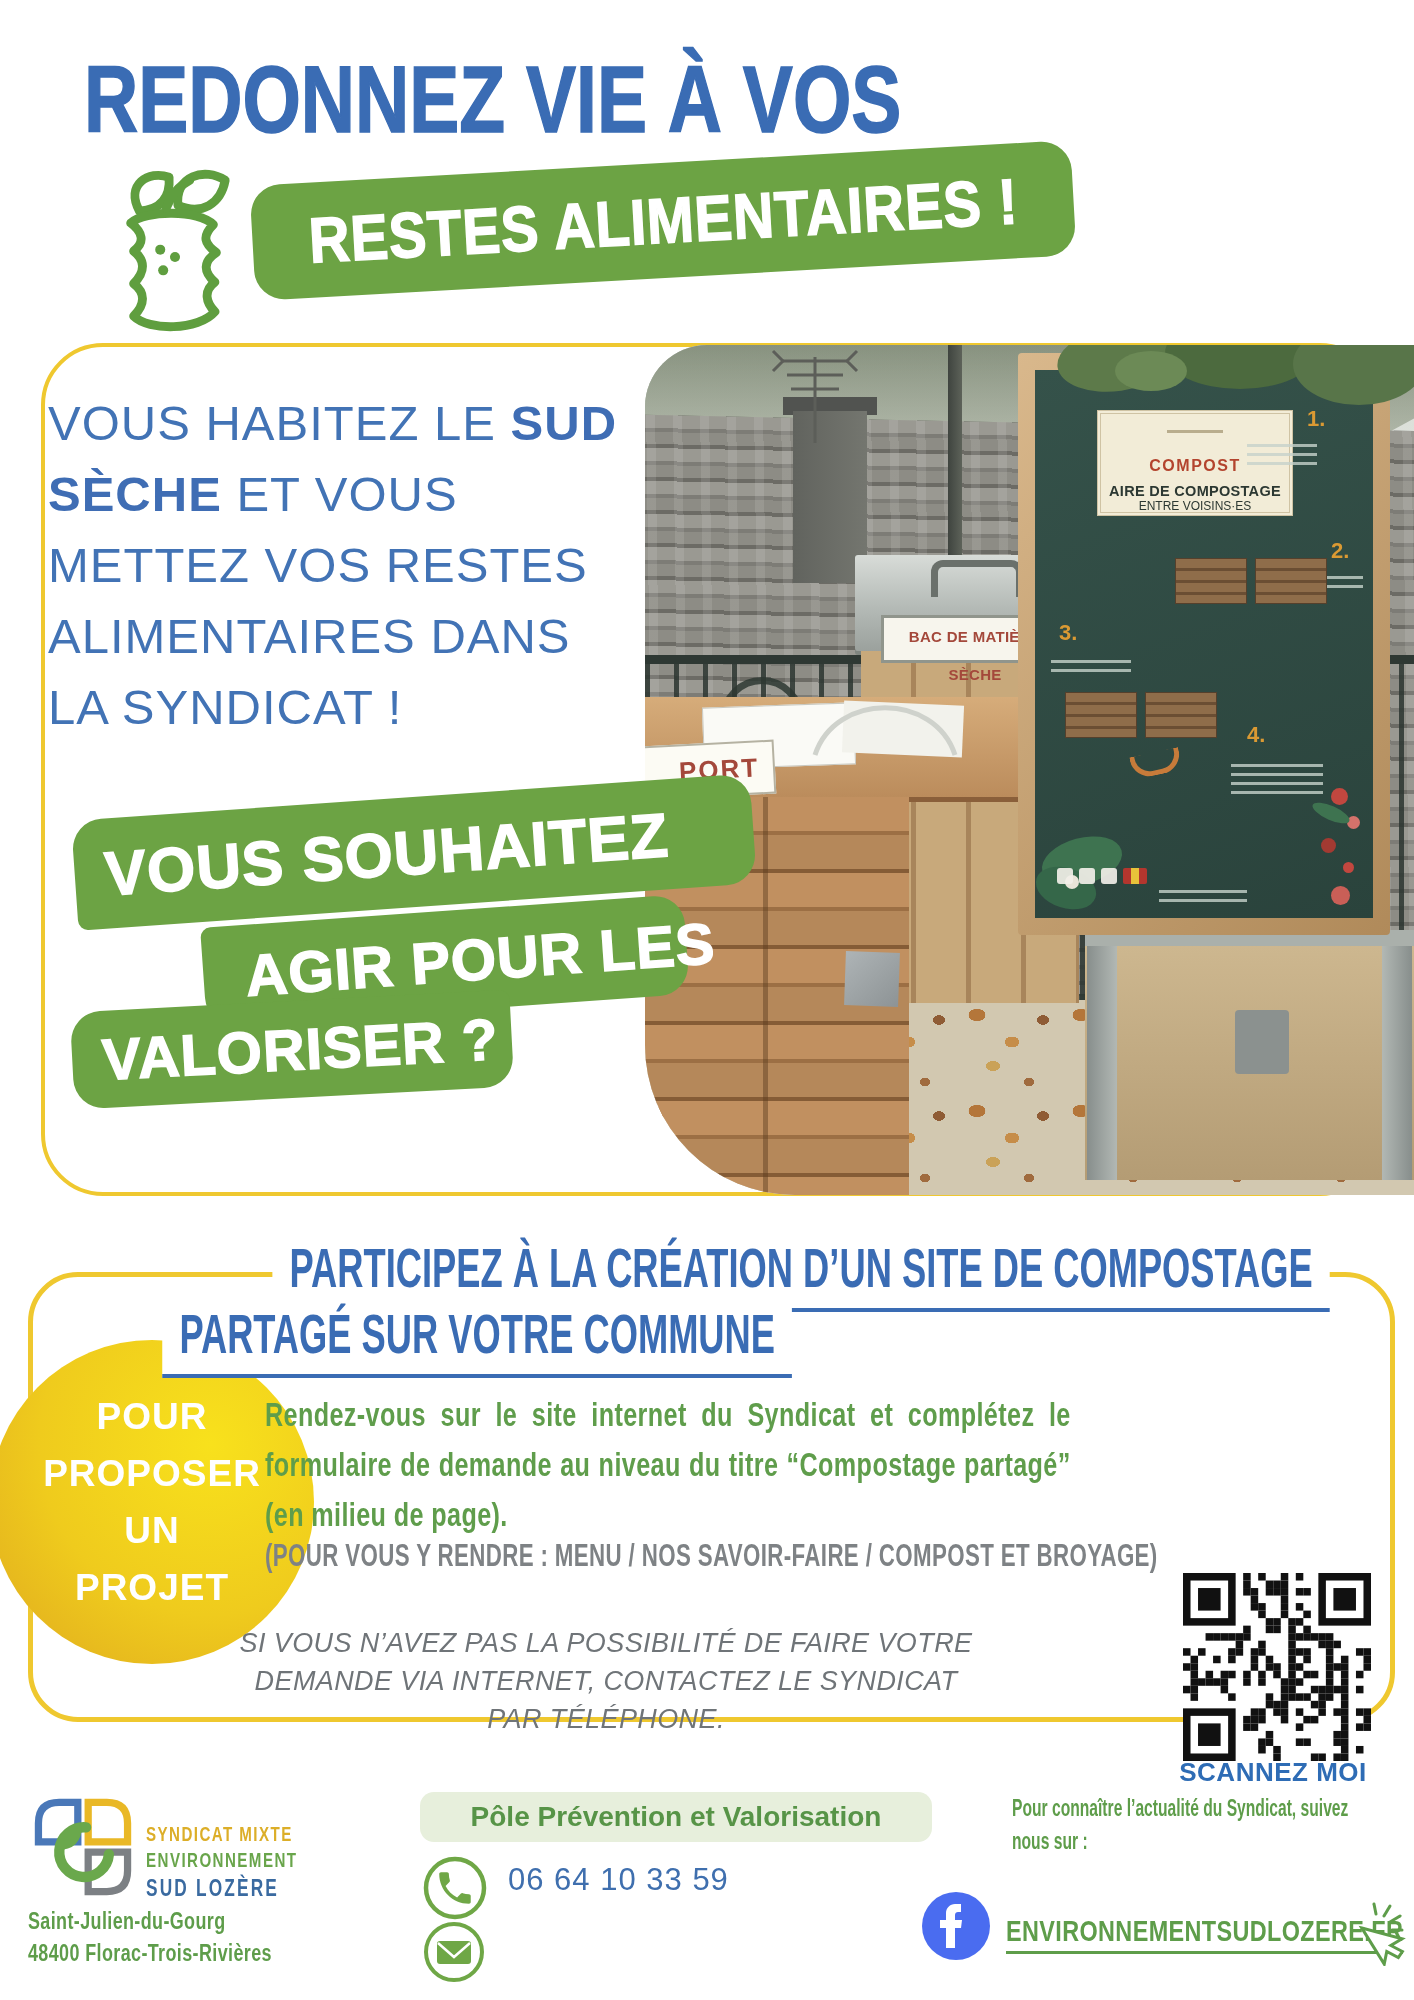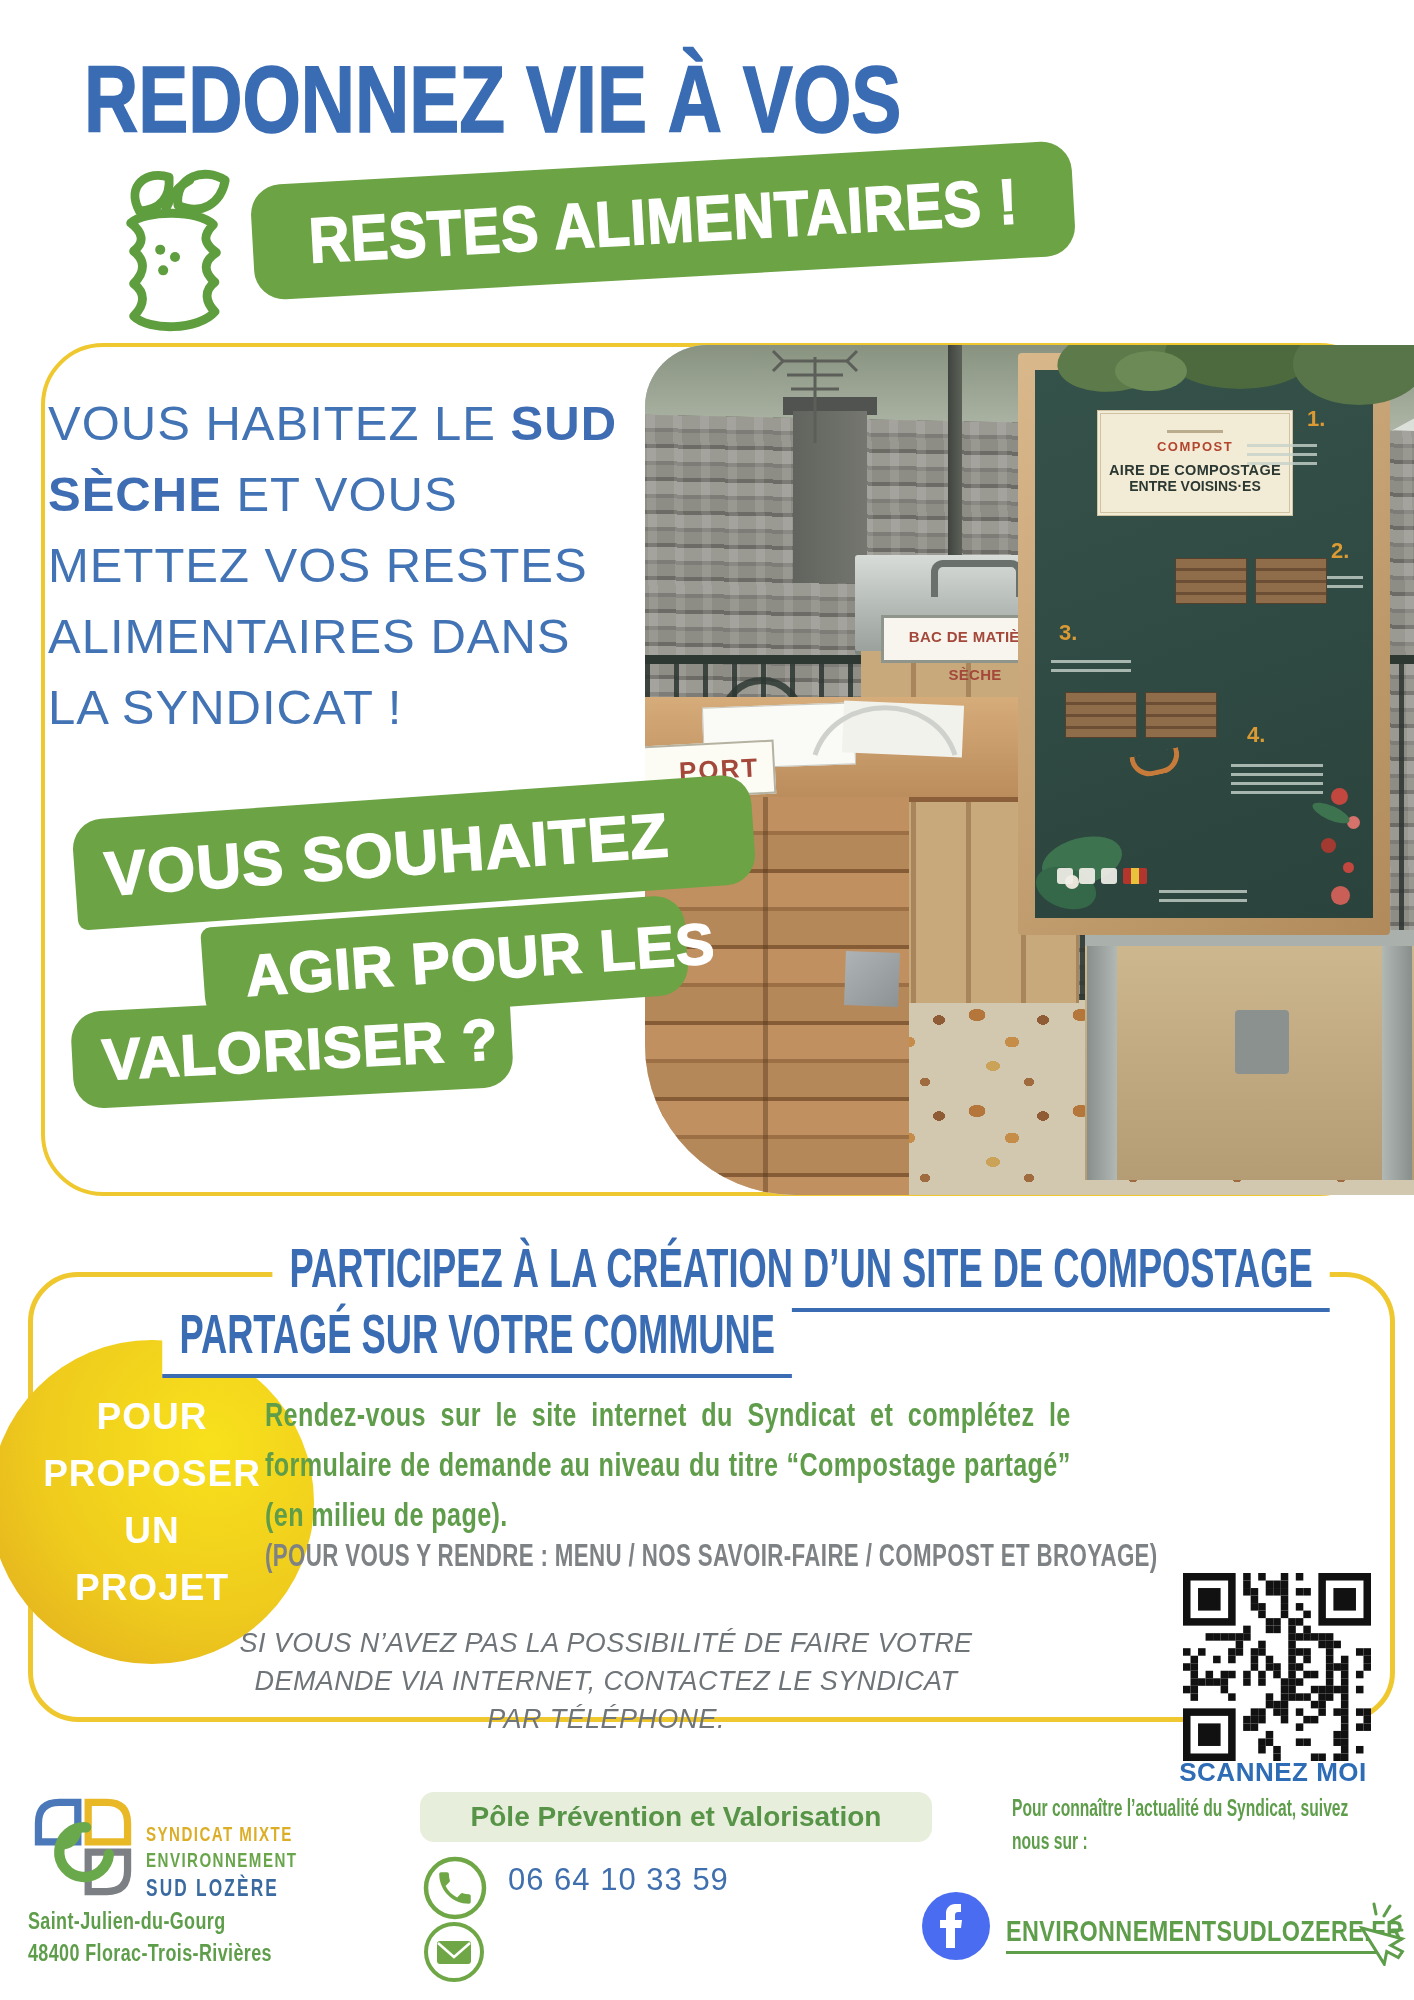--- a/index.html
+++ b/index.html
@@ -87,23 +87,23 @@
   .leftbin .seam{left:118px;top:100px;width:5px;height:398px;background:rgba(90,60,30,.45);}
   .leftbin .bracket{left:200px;top:255px;width:54px;height:54px;transform:rotate(2deg);
         background:linear-gradient(135deg,#aeb4b6,#8d9395);}
   
   .sign{left:373px;top:8px;width:372px;height:582px;z-index:7;}
   .sign .frame{left:0;top:0;width:372px;height:582px;border-radius:4px;background:linear-gradient(135deg,#d9b88c,#b08a5a);}
   .sign .panel{left:17px;top:17px;width:338px;height:548px;background:linear-gradient(160deg,#35524a,#2a433c);}
   .sign .header{left:62px;top:40px;width:196px;height:106px;background:#f2ecd7;border:4px double #cfc3a4;
         box-sizing:border-box;text-align:center;padding-top:5px;}
   .sign .kbar{display:inline-block;width:56px;height:3px;background:#b9ad8d;}
-  .sign .kicker{font-size:13px;font-weight:700;color:#b3442e;letter-spacing:1.5px;margin-top:2px;}
+  .sign .kicker{font-size:16px;font-weight:700;color:#b3442e;letter-spacing:1.5px;margin-top:20px;}
   .sign .t1{font-size:14.5px;font-weight:700;color:#2c3832;margin-top:8px;letter-spacing:.3px;}
-  .sign .t2{font-size:14px;font-weight:700;color:#2c3832;}
+  .sign .t2{font-size:12px;font-weight:400;color:#2c3832;}
   .step-num{position:absolute;color:#db9a33;font-weight:700;font-size:22px;}
   .bars div{height:3px;background:rgba(198,210,203,.8);margin-top:6px;}
   .mini{position:absolute;display:flex;gap:8px;}
   .mini span{display:block;width:70px;height:44px;border:1px solid #55402c;
         background:repeating-linear-gradient(180deg,#8f6d4a 0 9px,#6b4e33 9px 12px);}
   .arrow-c{left:96px;top:382px;width:40px;height:18px;border:5px solid #c77b3a;border-top:none;
         border-radius:0 0 20px 20px;transform:rotate(-12deg);}
   .blob{position:absolute;border-radius:50%;}
   .sign .logos{left:22px;top:498px;display:flex;gap:6px;align-items:center;}
   .sign .logos i{display:block;width:16px;height:16px;background:#f1efe8;border-radius:3px;opacity:.92;}

